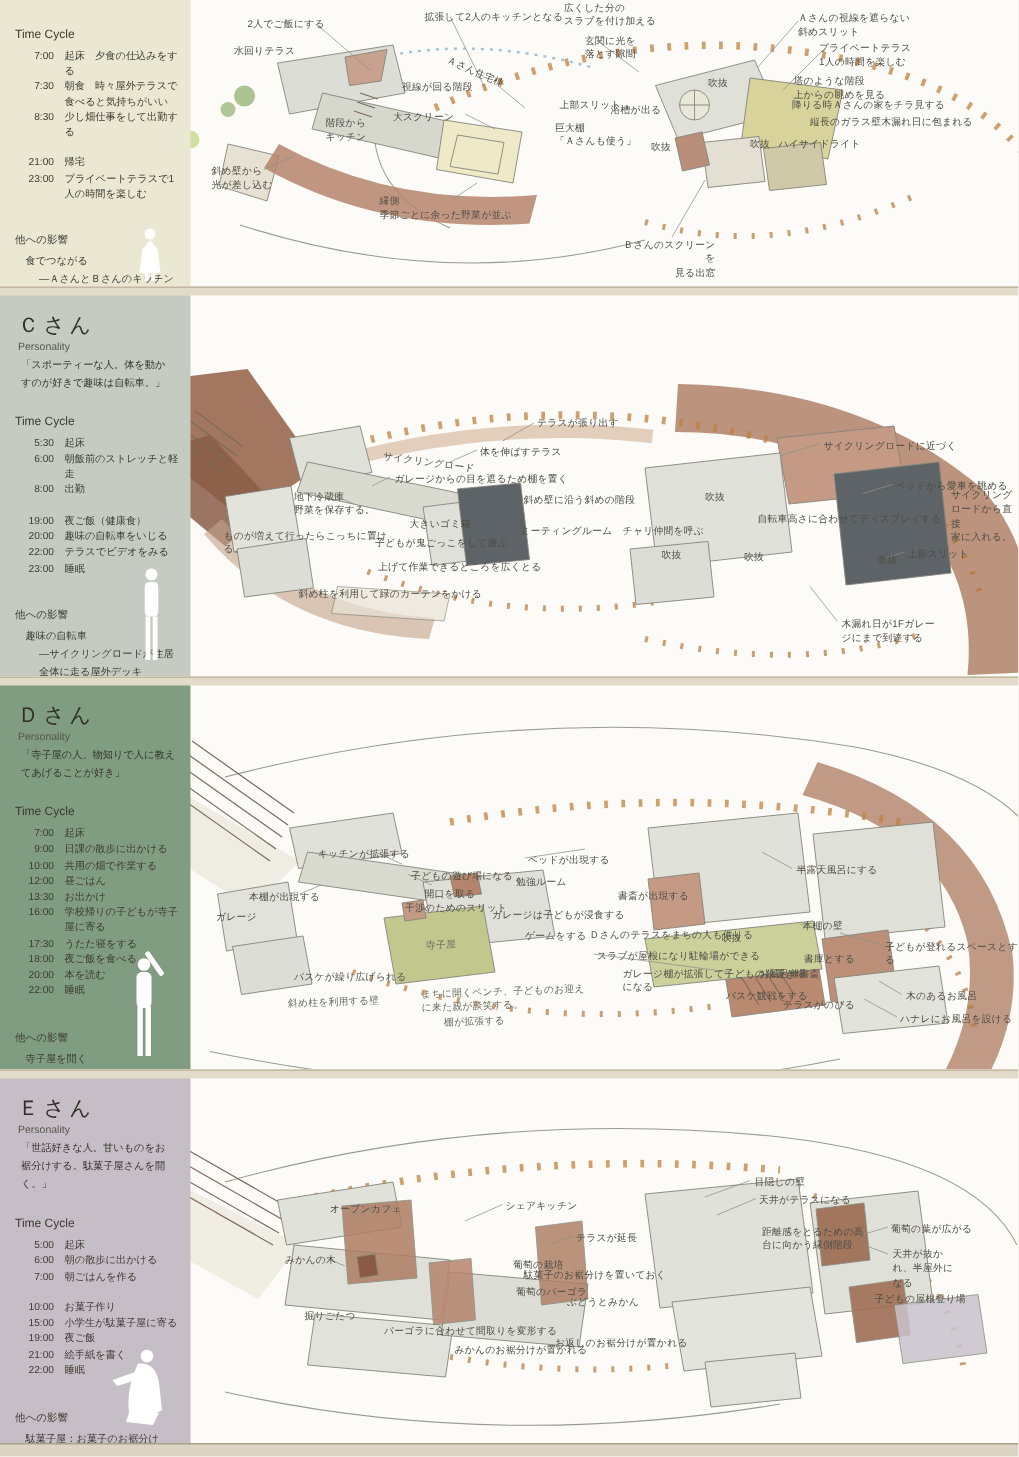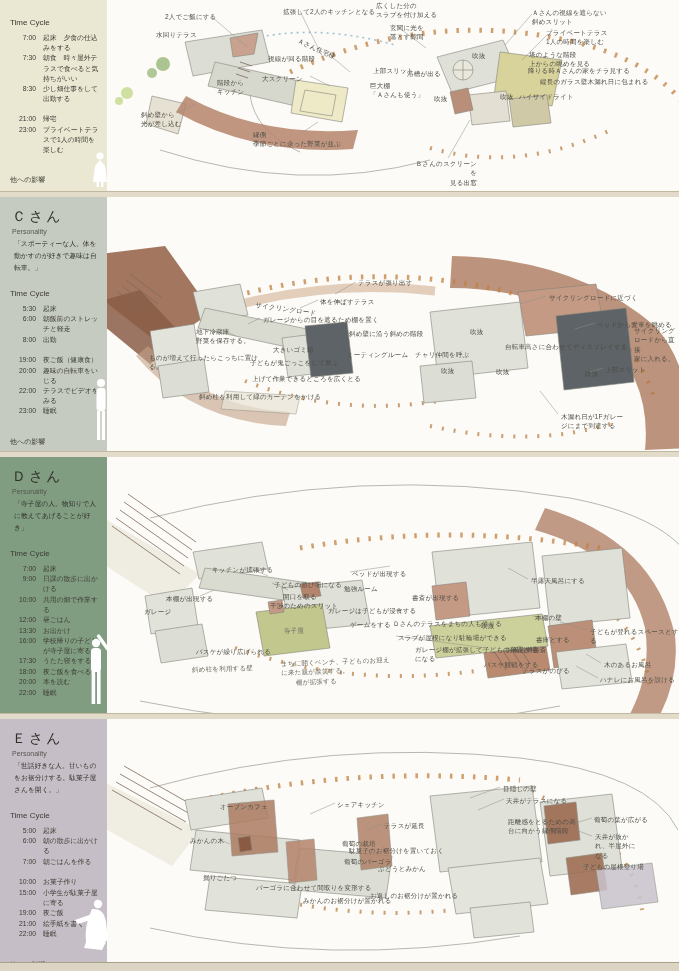--- a/index.html
+++ b/index.html
@@ -1,20 +1,20 @@
 <!DOCTYPE html>
 <html><head>
 <meta charset="utf-8">
 <style>
   html,body{margin:0;padding:0;background:#efece2;}
   #board{position:relative;width:679px;height:971px;background:#fcfbf7;overflow:hidden;
          font-family:"Liberation Sans","DejaVu Sans",sans-serif;color:#3c3c34;}
   .section{position:absolute;left:0;width:679px;overflow:hidden;}
   .plan-area{position:absolute;inset:0;}
-  .sidebar{position:absolute;left:0;top:0;bottom:0;width:107px;padding:4px 8px 0 10px;box-sizing:border-box;z-index:5;}
+  .sidebar{position:absolute;left:0;top:0;bottom:0;width:127px;padding:4px 8px 0 10px;box-sizing:border-box;z-index:5;}
   .s-name{font-size:14px;letter-spacing:3px;margin:8px 0 2px 2px;color:#2f2f28;}
   .s-name:empty{display:none;}
   .s-plabel{font-size:7px;color:#55554c;margin-left:2px;}
   .s-plabel:empty{display:none;}
   .s-ptext{font-size:6.8px;line-height:1.8;margin:3px 2px 0 4px;color:#33332c;}
   .s-ptext:empty{display:none;}
   .s-tc{font-size:8px;margin:14px 0 6px 0;color:#3a3a32;}
   .sch-row{display:flex;font-size:6.8px;line-height:1.55;min-height:10px;}
   .sch-time{width:26px;text-align:right;flex:none;margin-right:7px;}
   .sch-act{flex:1;line-height:1.5;}

